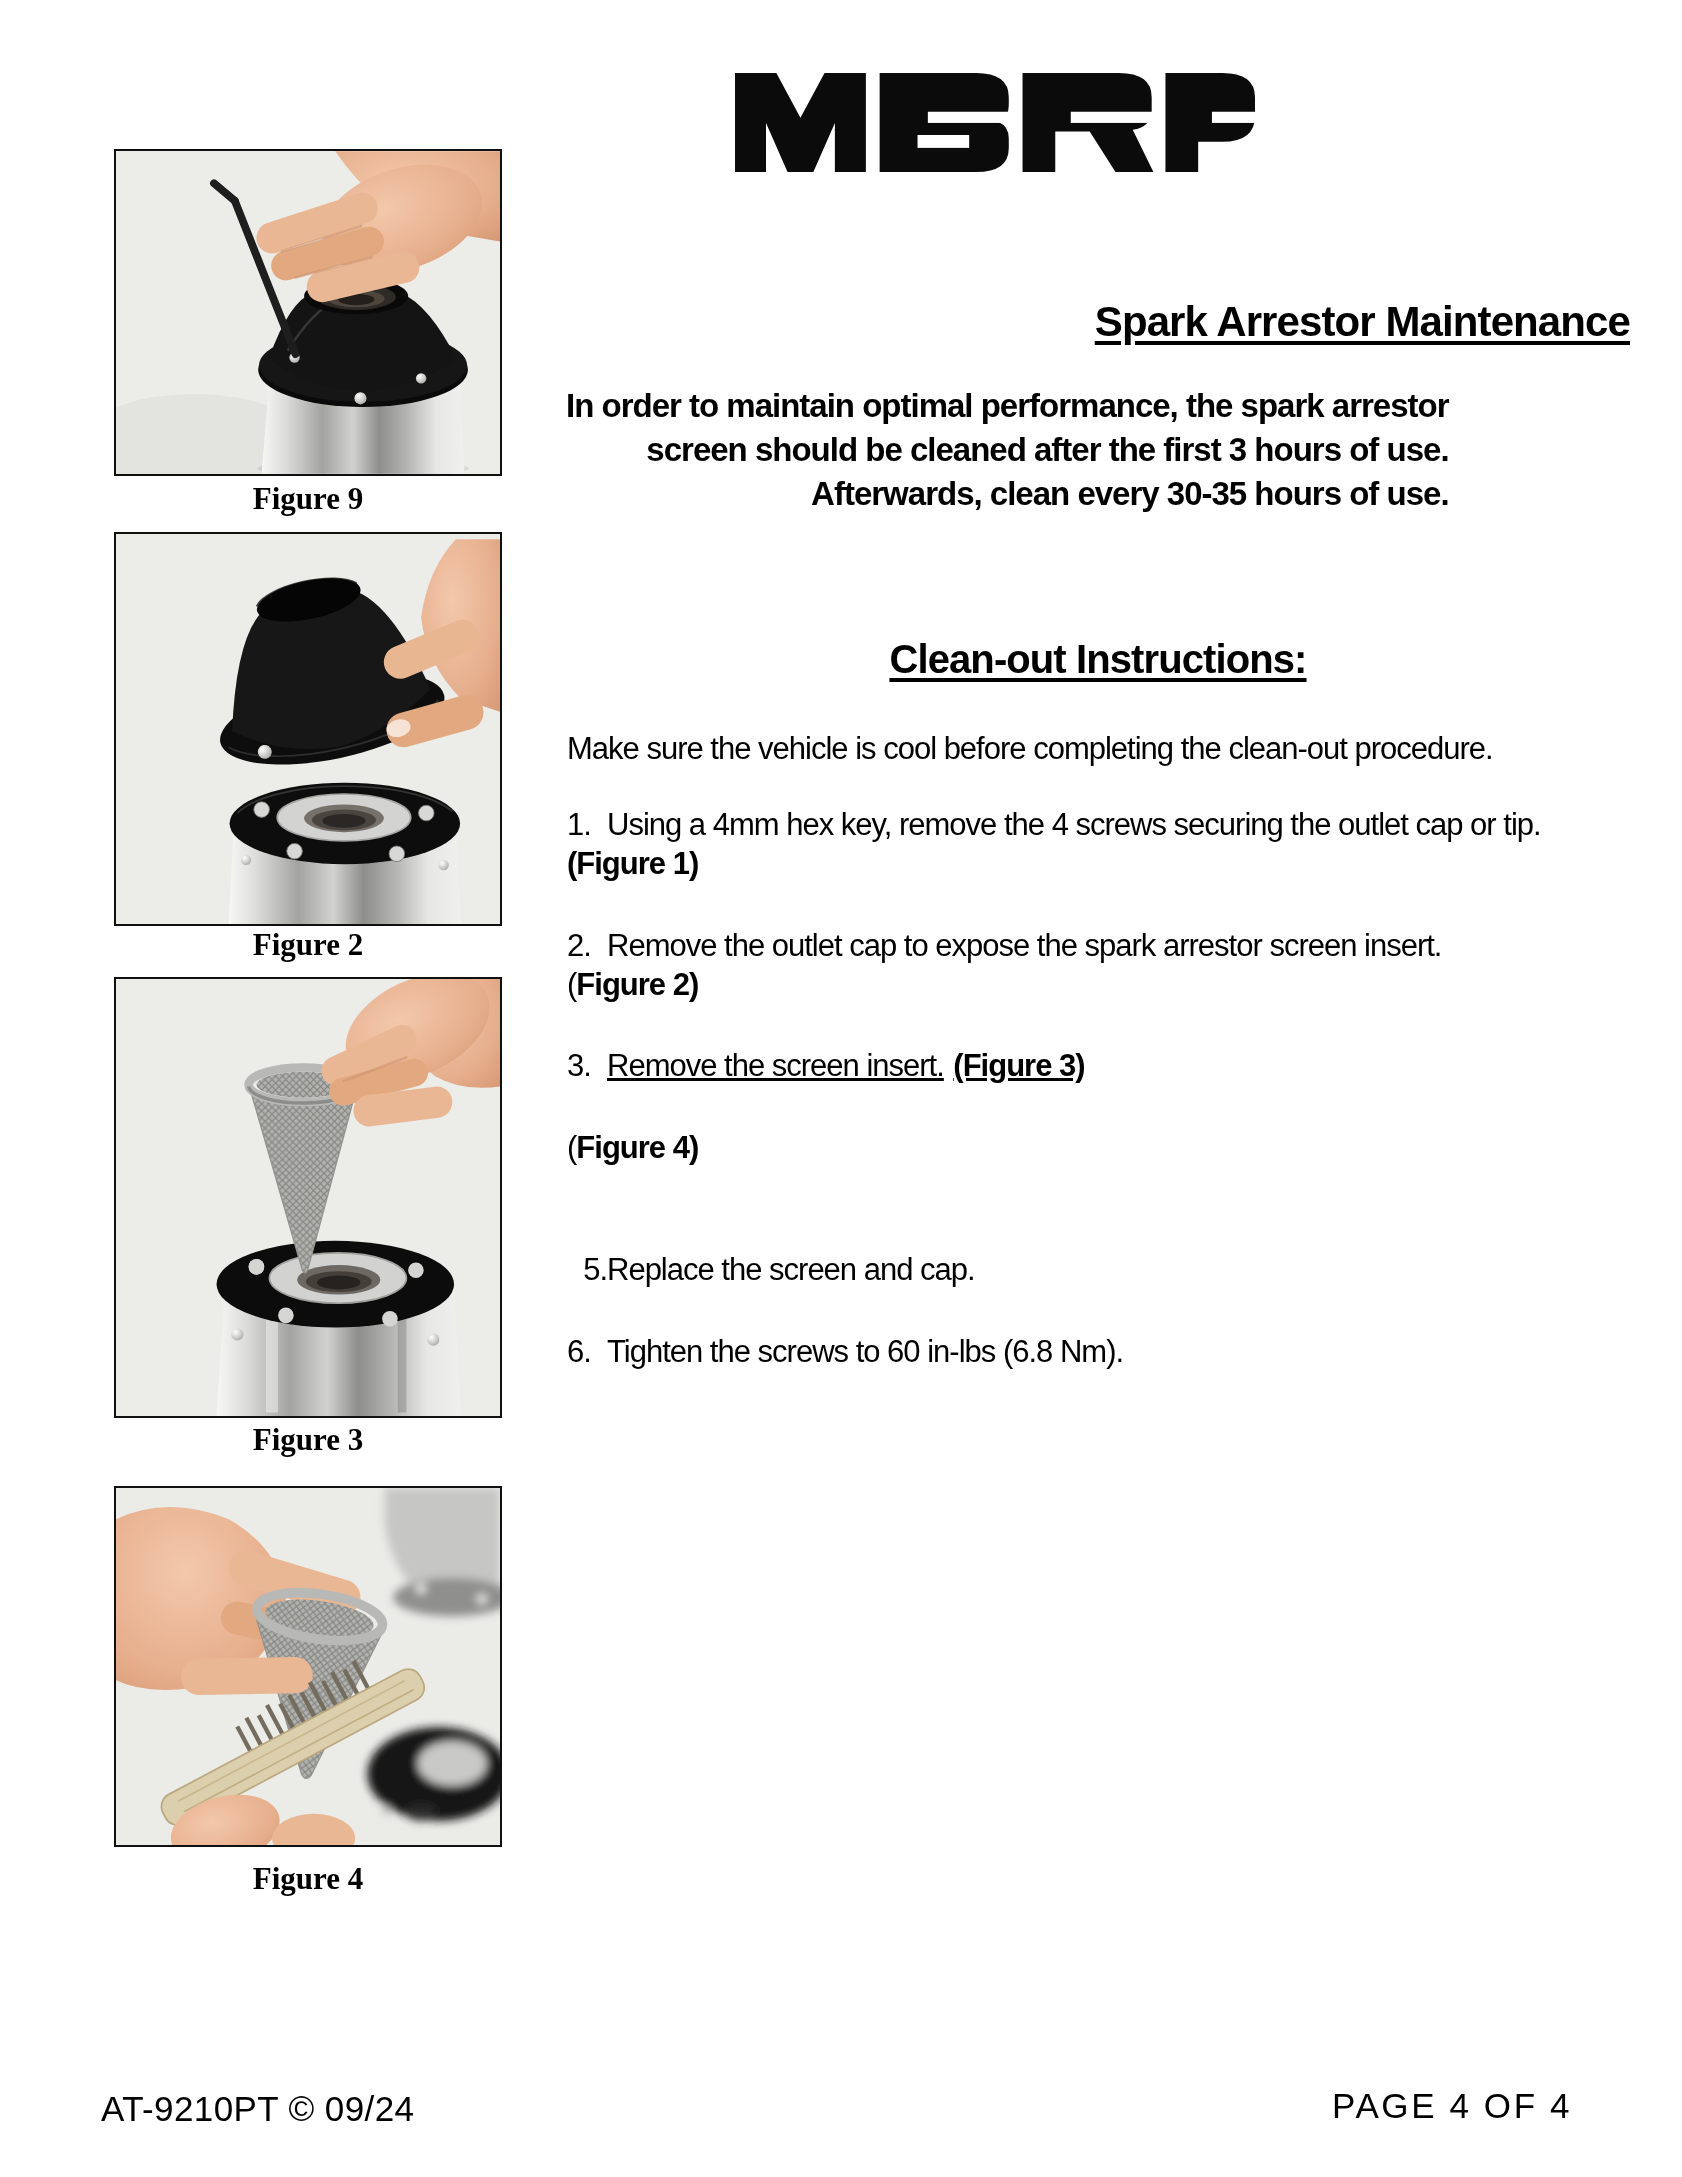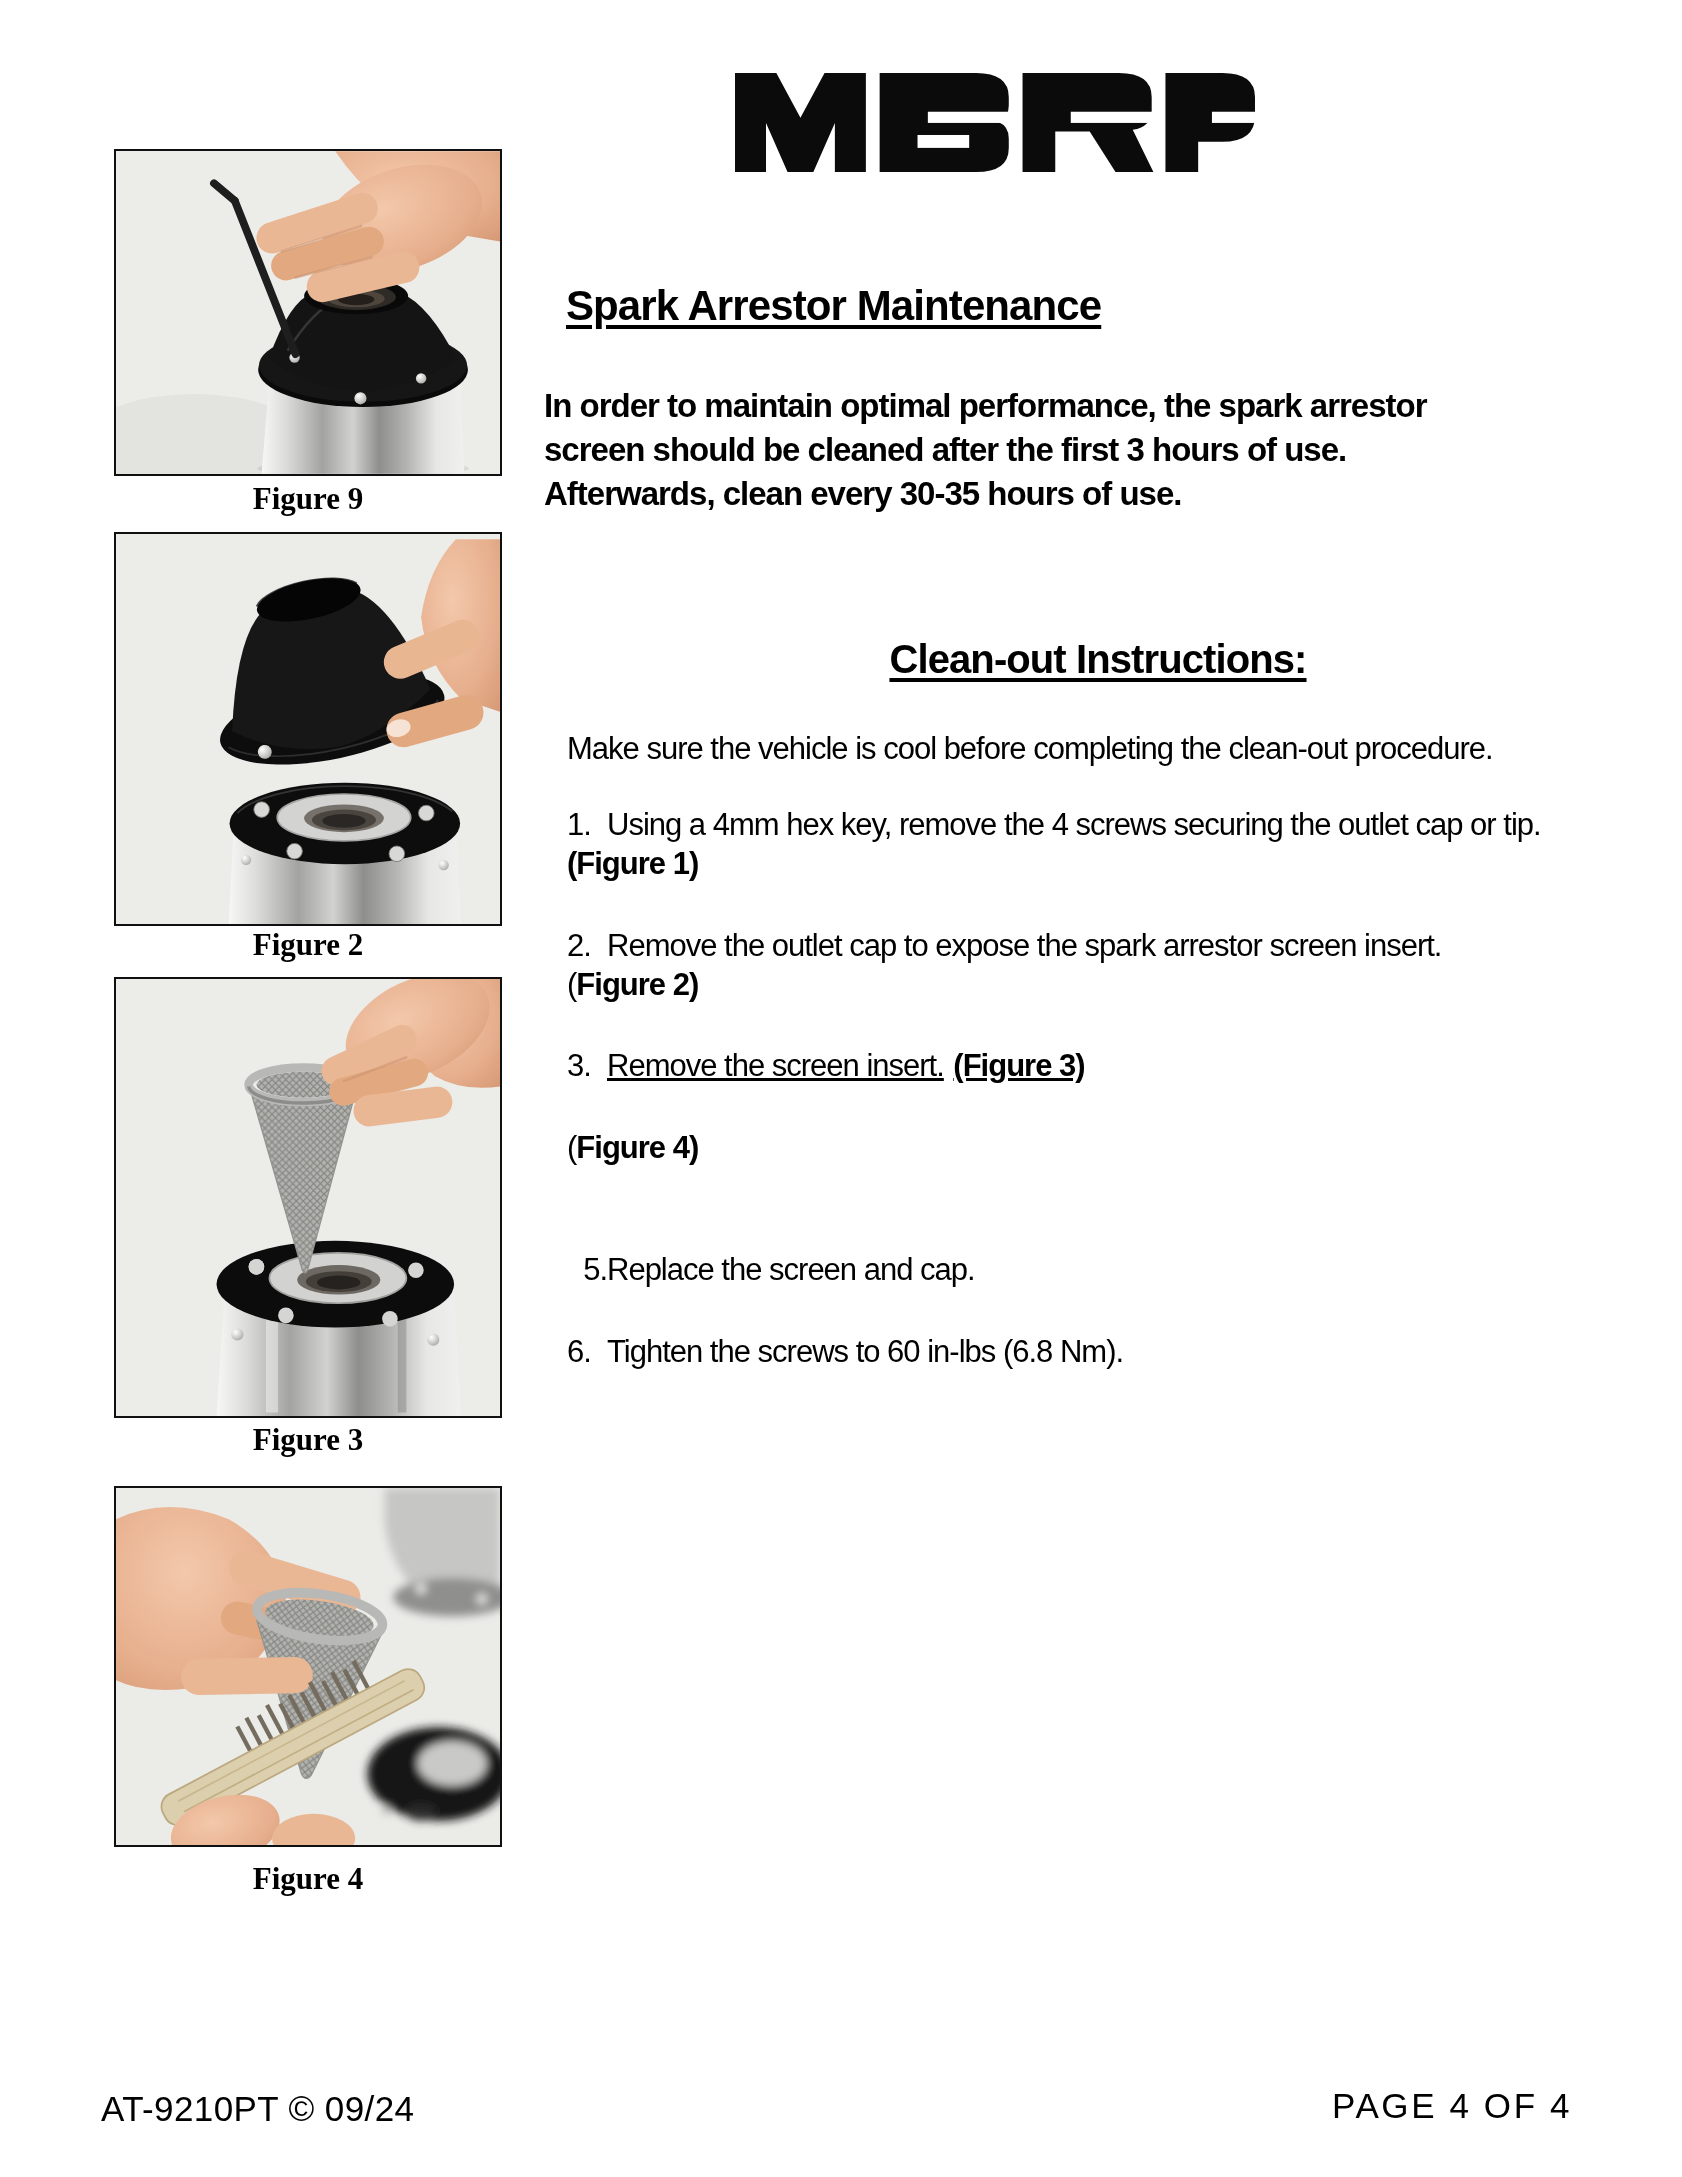--- a/index.html
+++ b/index.html
@@ -19,27 +19,27 @@
   #fig2 { top:532px; height:394px; }
   #fig3 { top:977px; height:441px; }
   #fig4 { top:1486px; height:361px; }
   .fig-caption {
     position:absolute; left:114px; width:388px; text-align:center;
     font-family:"Liberation Serif", serif; font-weight:bold; font-size:31px;
   }
   #cap1 { top:481px; } #cap2 { top:927px; } #cap3 { top:1422px; } #cap4 { top:1861px; }
   
   .doc-title {
-    position:absolute; left:566px; top:282px; width:1064px; text-align:left;
+    position:absolute; left:566px; top:298px; width:1064px; text-align:right;
     font-size:42px; font-weight:bold; letter-spacing:-0.9px;
     text-decoration:underline; text-decoration-thickness:3.5px; text-underline-offset:5.2px;
     white-space:nowrap;
   }
-  .intro { position:absolute; left:544px; top:384px; font-size:33px; font-weight:bold;
-    line-height:44px; letter-spacing:-1px; }
+  .intro { position:absolute; left:566px; top:384px; font-size:33px; font-weight:bold;
+    line-height:44px; letter-spacing:-1px;text-align:right; }
   .intro-line { white-space:nowrap; }
   .section-heading {
     position:absolute; left:566px; top:637px; width:1064px; text-align:center;
     font-size:40px; font-weight:bold; letter-spacing:-0.9px;
     text-decoration:underline; text-decoration-thickness:3.5px; text-underline-offset:5.2px;
     white-space:nowrap;
   }
   .note { position:absolute; left:567px; top:731px; font-size:31px; letter-spacing:-1px; white-space:nowrap; }
   .step { position:absolute; left:567px; font-size:31px; line-height:39px; letter-spacing:-1px; white-space:nowrap; }
   #step1 { top:805px; } #step2 { top:926px; } #step3 { top:1046px;text-decoration:underline; }

